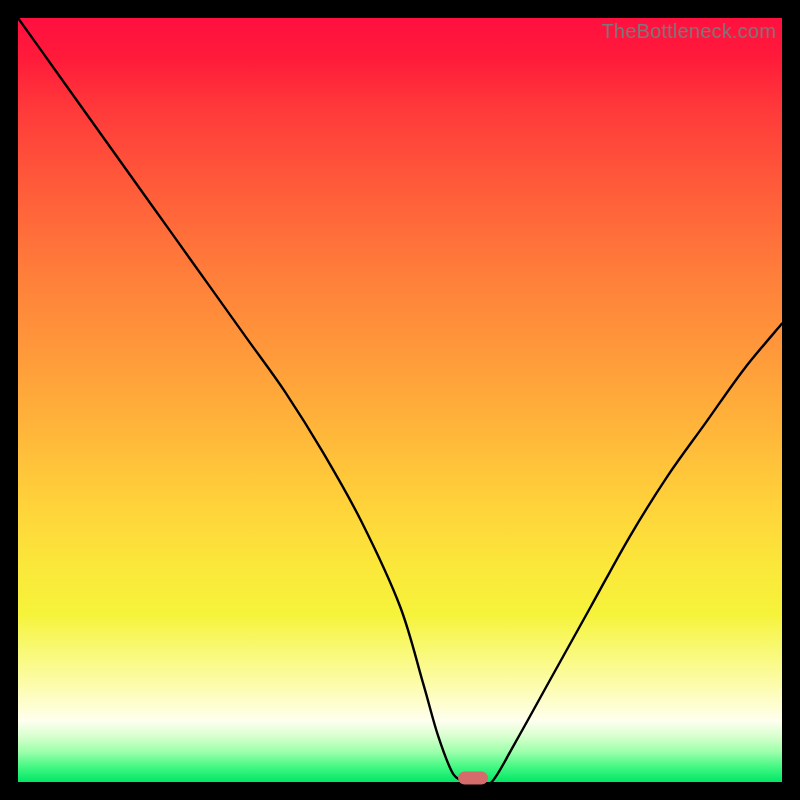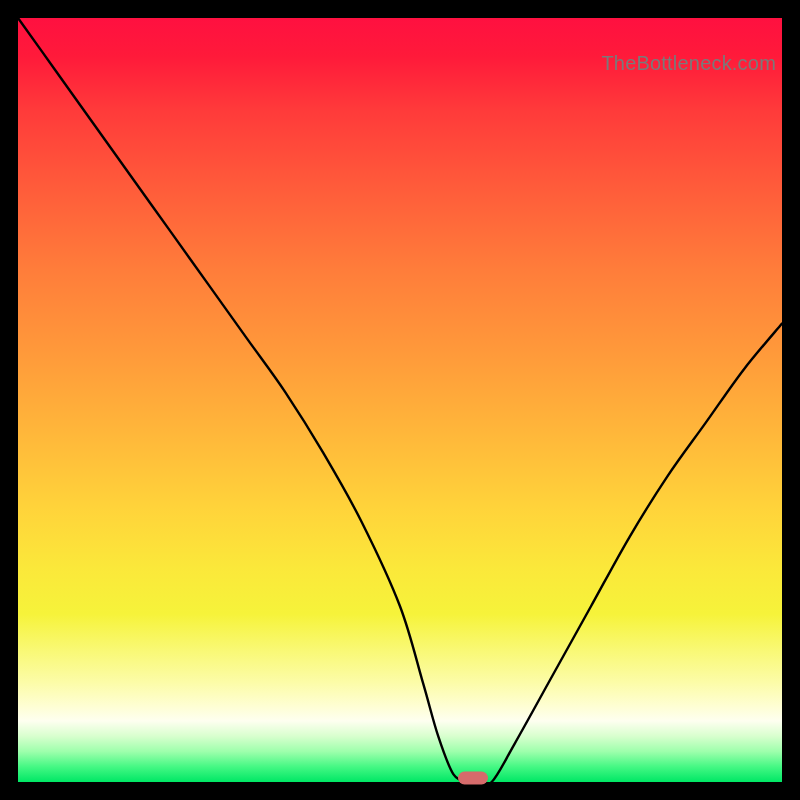--- a/index.html
+++ b/index.html
@@ -47,21 +47,20 @@
   }
   .watermark {
     position: absolute;
     top: 2px;
     right: 6px;
     color: #7a7a7a;
     font-size: 20px;
     font-weight: 500;
     letter-spacing: 0.2px;
     user-select: none;
-    margin-top: 32px;
   }
   svg.curve {
     position: absolute;
     left: 0;
     top: 0;
     width: 764px;
     height: 764px;
     overflow: visible;
   }
   .marker {

